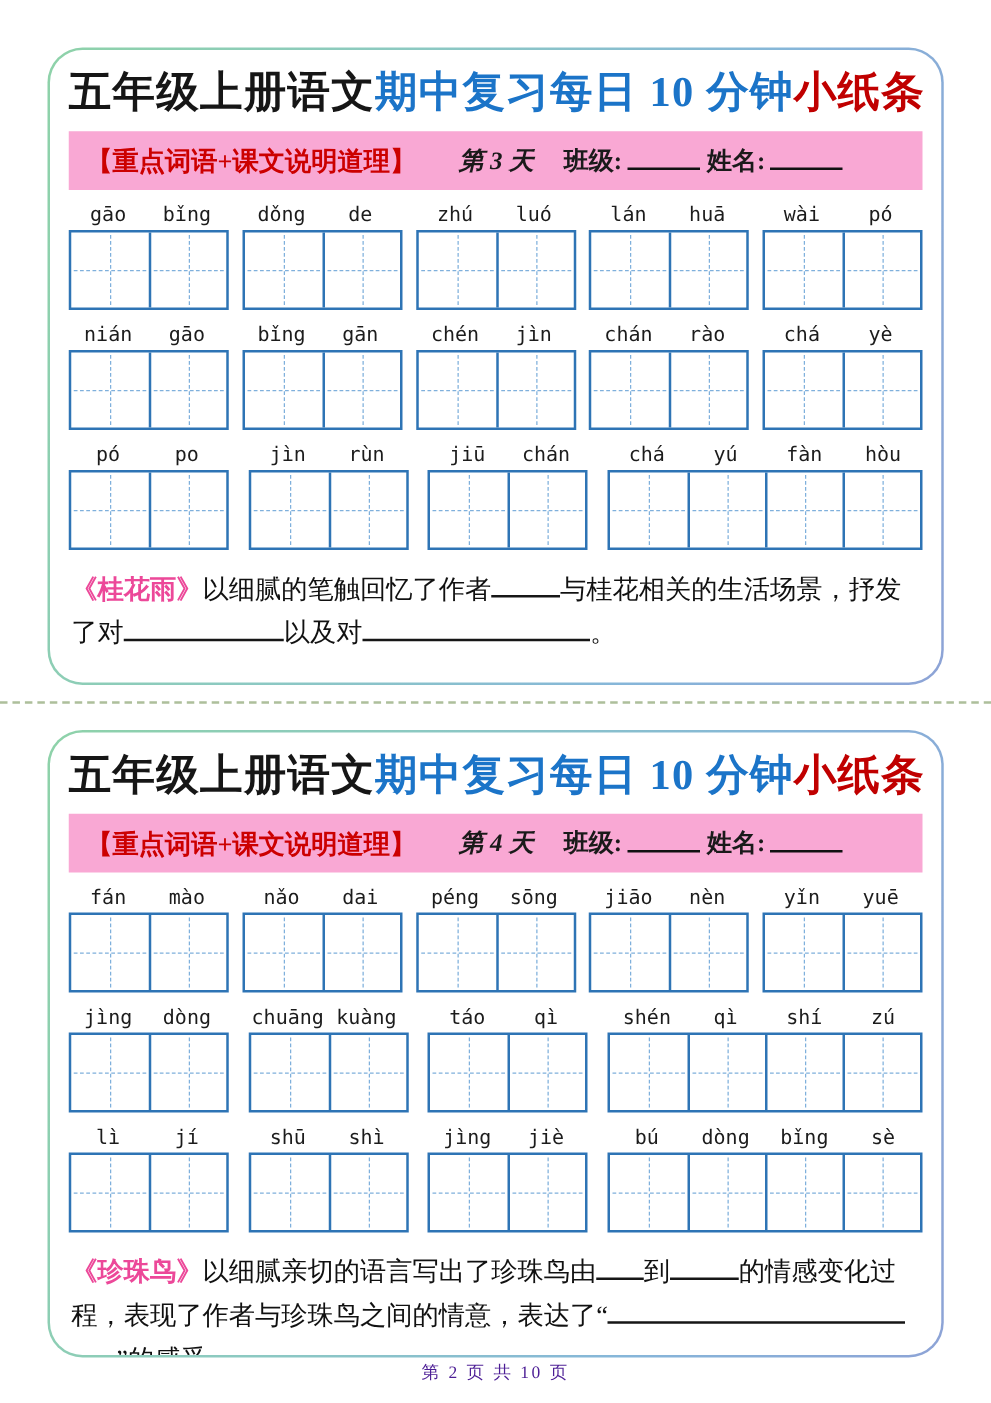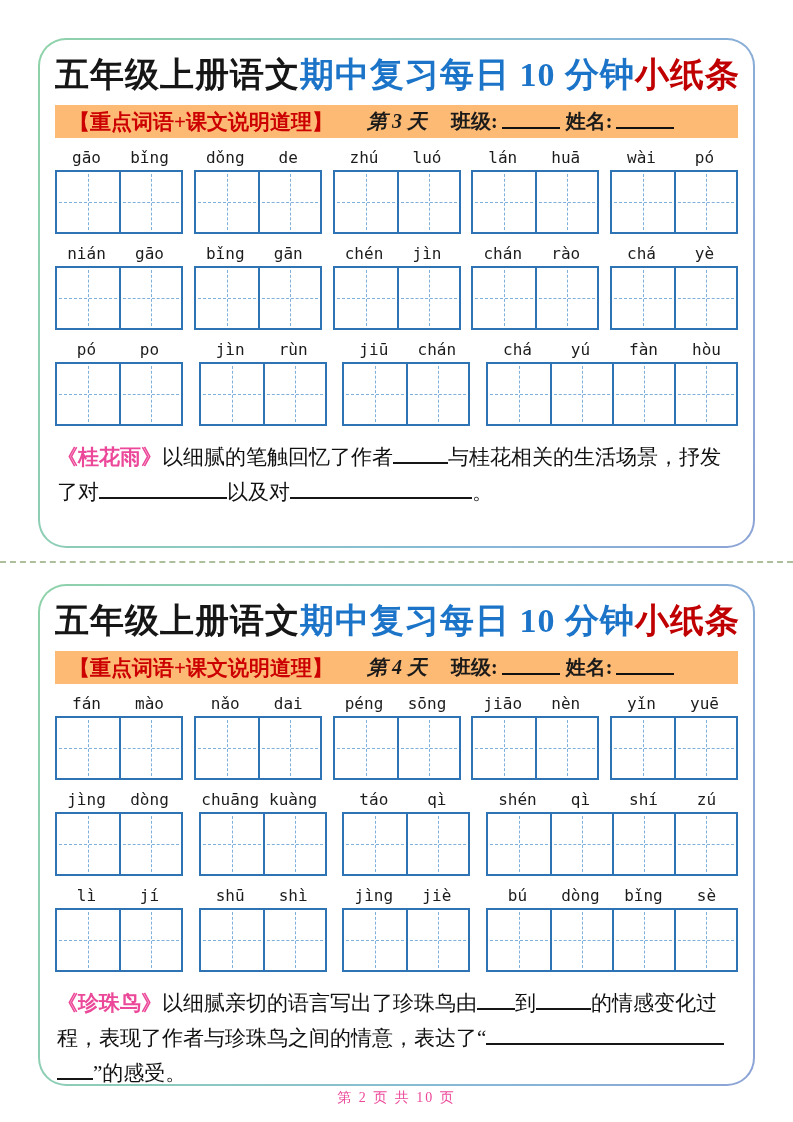--- a/index.html
+++ b/index.html
@@ -12,21 +12,21 @@
           background:linear-gradient(105deg,#8ed2a9 0%,#8cc9c2 35%,#86b6d9 70%,#8da3d6 100%); }
   .card-0 { top:38px;  height:510px; }
   .card-1 { top:584px; height:502px; }
   .card-inner { background:#fff; border-radius:26px; width:100%; height:100%; padding:10px 15px 8px; overflow:hidden; }
 
   .panel-title { text-align:center; font-size:34px; font-weight:bold; line-height:46px; letter-spacing:1px; margin-top:2px; white-space:nowrap; }
   .t-black { color:#161616; }
   .t-blue  { color:#1b74c8; }
   .t-red   { color:#c00000; }
 
-  .section-bar { margin-top:7px; background:#fdba74; height:33px; display:flex; align-items:center; padding:0 10px 0 14px; }
+  .section-bar { margin-top:7px; background:#f9a8d4; height:47px; display:flex; align-items:center; padding:0 10px 0 14px; }
   .bar-section { color:#cc0000; font-weight:bold; font-size:21px; white-space:nowrap; }
   .bar-day     { color:#1a1a1a; font-weight:bold; font-size:20px; margin-left:34px; white-space:nowrap;font-style:italic; }
   .bar-label   { color:#1a1a1a; font-weight:bold; font-size:20px; margin-left:24px; white-space:nowrap; }
   .bar-label + .bar-blank { margin-left:4px; }
   .bar-blank   { display:inline-block; width:58px; height:14px; border-bottom:2px solid #111; }
   .bar-label.name { margin-left:6px; }
 
   .rows { margin-top:2px; }
   .pinyin-grid-row { display:flex; justify-content:space-between; margin-top:10px; }
   .pinyin-line { display:flex; margin-bottom:3px; }
@@ -36,21 +36,21 @@
   .writing-cell:first-child { border-left:none; }
   .writing-cell::before { content:""; position:absolute; left:50%; top:2px; bottom:2px; border-left:1px dashed #7fb0dc; }
   .writing-cell::after  { content:""; position:absolute; top:50%; left:2px; right:2px; border-top:1px dashed #7fb0dc; }
 
   .passage { margin-top:14px; font-size:21px; line-height:35px; color:#111; padding:0 2px; }
   .book-title { color:#ec4899; font-weight:bold; }
   .blank-line { display:inline-block; height:0.92em; border-bottom:2px solid #161616; }
 
   .divider { position:absolute; top:561px; left:0; right:0; border-top:2px dashed #adbf9b; }
 
-  .footer { position:absolute; bottom:15px; left:0; width:100%; text-align:center; font-size:14px; color:#ec4899; letter-spacing:2px; }
+  .footer { position:absolute; bottom:15px; left:0; width:100%; text-align:center; font-size:14px; color:#4c1d95; letter-spacing:2px; }
 </style>
 </head>
 <body>
 
 <div class="page">
 
   <div class="card card-0">
     <div class="card-inner">
       <div class="panel-title">
         <span class="t-black">五年级上册语文</span><span class="t-blue">期中复习每日 10 分钟</span><span class="t-red">小纸条</span>

